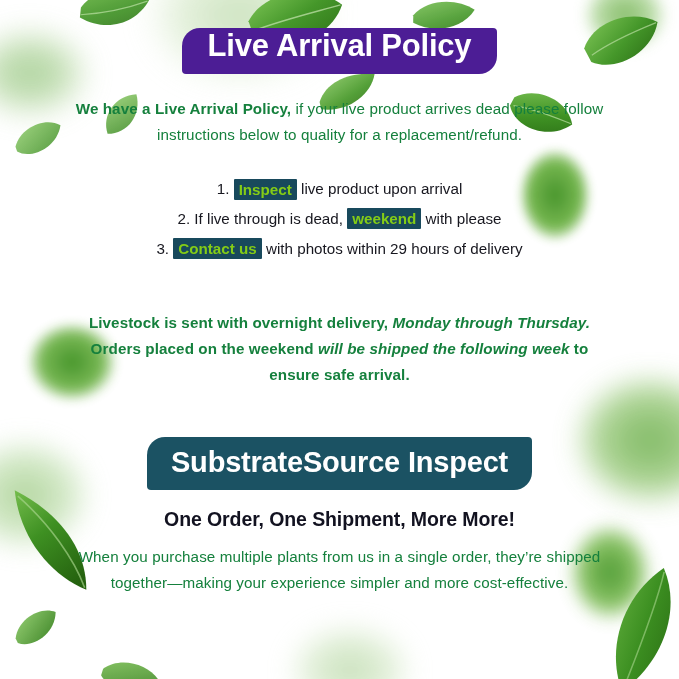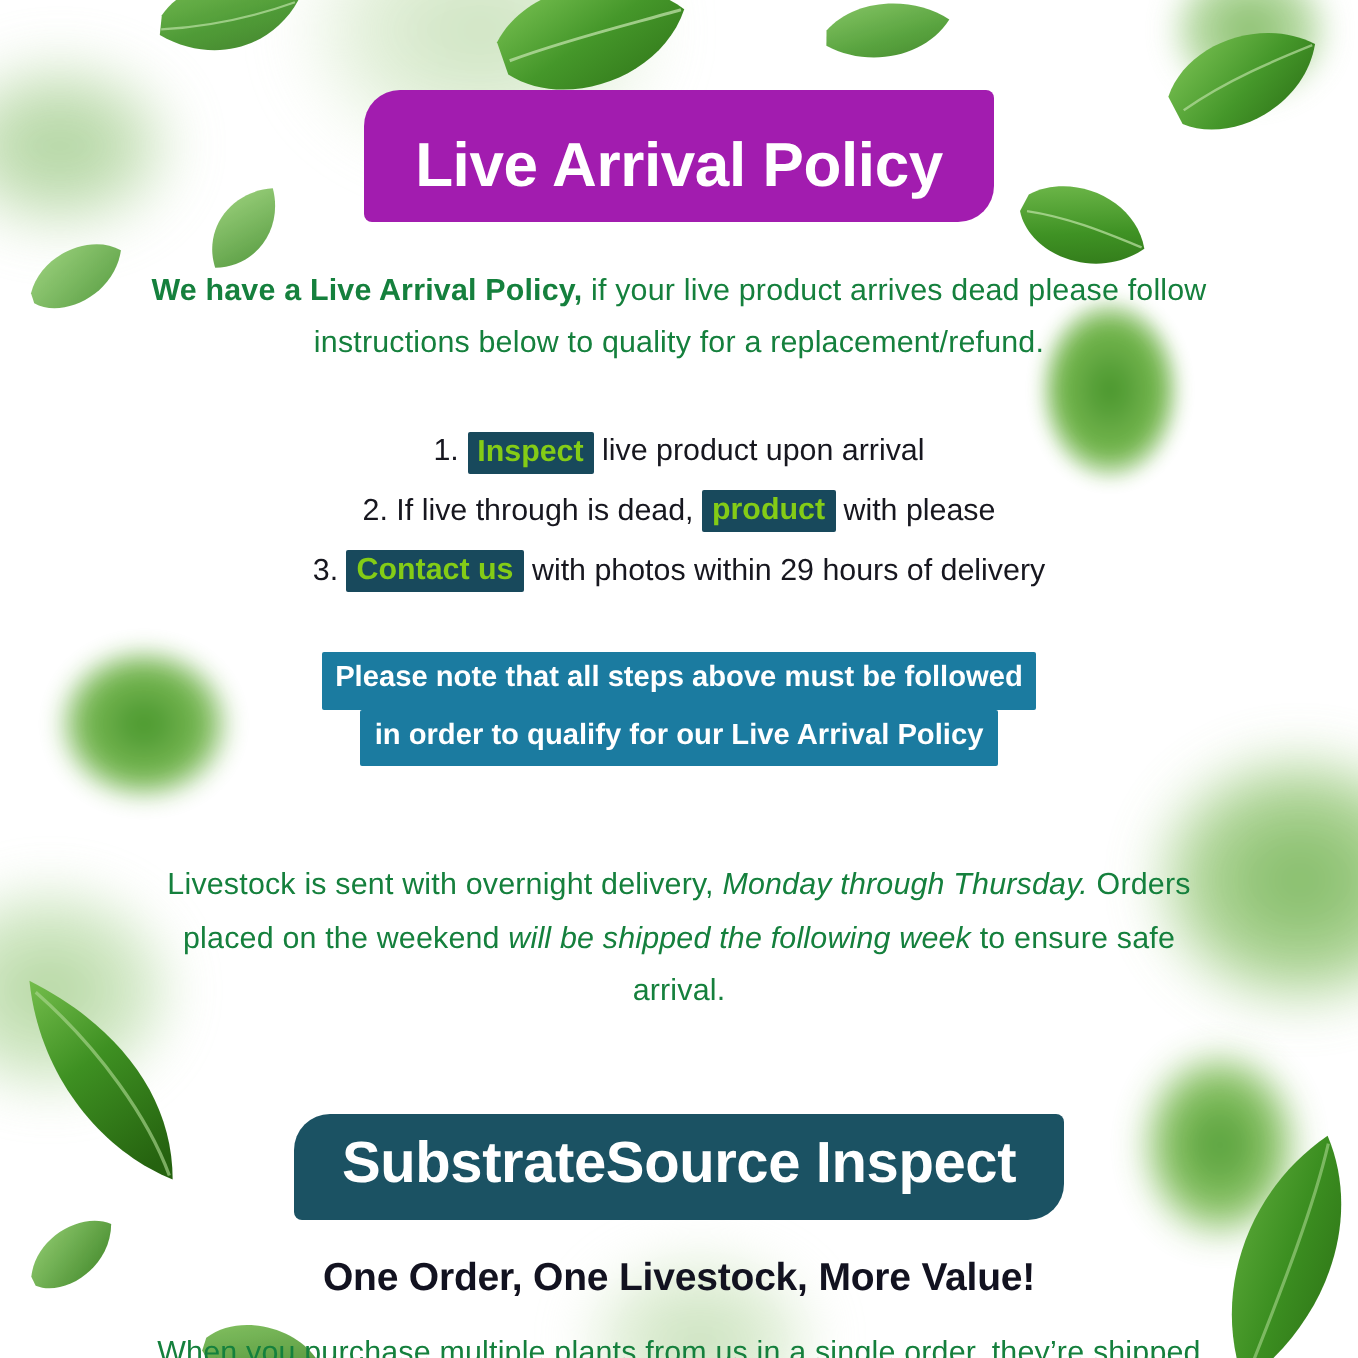--- a/index.html
+++ b/index.html
@@ -28,25 +28,25 @@
   .banner-row { display:flex; justify-content:center; }
   .banner {
     display:inline-block;
     color:#ffffff;
     font-weight:bold;
     letter-spacing:-0.2px;
     line-height:1;
     white-space:nowrap;
   }
   #banner-live {
-    background:#a21caf;
+    background:#4c1d95;
     font-size:31px;
-    padding:22px 26px 13px 26px;
+    padding:2px 26px 13px 26px;
     border-radius:18px 4px 18px 4px;
-    margin-top:45px;
+    margin-top:28px;
   }
   #banner-product {
     background:#1b5263;
     font-size:29px;
     padding:11px 24px 13px 24px;
     border-radius:18px 4px 18px 4px;
   }
 
   .para {
     font-size:15.2px;
@@ -76,21 +76,21 @@
     display:inline-block;
     background:#1b7ba0;
     color:#ffffff;
     font-weight:bold;
     font-size:14.6px;
     padding:2px 7px 3px 7px;
     border-radius:1px;
     white-space:nowrap;
   }
 
-  #ship-para { margin-top:47px; padding:0 30px; }
+  #ship-para { margin-top:47px; padding:0 30px;font-weight:bold; }
 
   #banner-product-row { margin-top:48px; }
 
   #tagline {
     margin-top:18px;
     font-size:19.5px;
     font-weight:bold;
     color:#121220;
     letter-spacing:-0.1px;
   }
@@ -257,37 +257,33 @@
 
   <div id="steps">
 
     <div class="step">
       <span>1.</span>
       <span></span><span class="hl">Inspect</span><span> live product upon arrival</span>
     </div>
 
     <div class="step">
       <span>2.</span>
-      <span>If live through is dead, </span><span class="hl">product</span><span> with please</span>
+      <span>If live through is dead, </span><span class="hl">weekend</span><span> with please</span>
     </div>
 
     <div class="step">
       <span>3.</span>
       <span></span><span class="hl">Contact us</span><span> with photos within 29 hours of delivery</span>
     </div>
   </div>
 
-  <div id="note-block">
-    <div><span class="note-line">Please note that all steps above must be followed</span></div>
-    <div><span class="note-line">in order to qualify for our Live Arrival Policy</span></div>
-  </div>
 
   <p class="para" id="ship-para"><span>Livestock is sent with overnight delivery, </span><i>Monday through Thursday.</i><span> Orders placed on the weekend </span><i>will be shipped the following week</i><span> to ensure safe arrival.</span></p>
 
   <div class="banner-row" id="banner-product-row">
     <div class="banner" id="banner-product">SubstrateSource Inspect</div>
   </div>
 
-  <div id="tagline">One Order, One Livestock, More Value!</div>
+  <div id="tagline">One Order, One Shipment, More More!</div>
 
   <p class="para" id="closing-para">When you purchase multiple plants from us in a single order, they’re shipped together—making your experience simpler and more cost-effective.</p>
 
 </div>
 
 </body></html>

